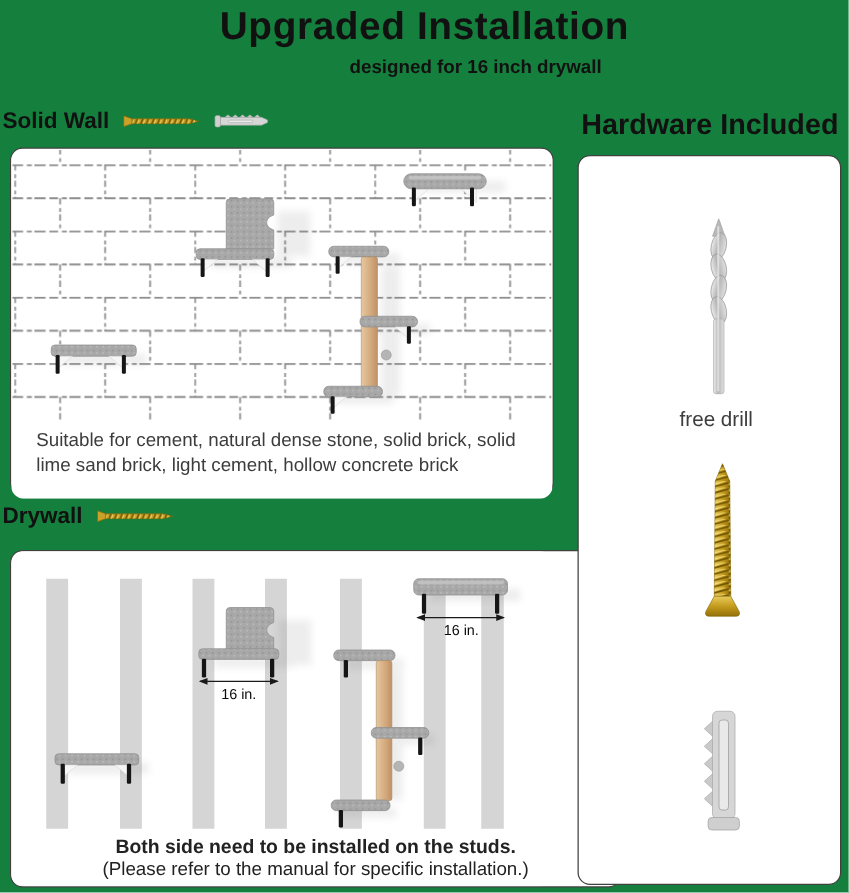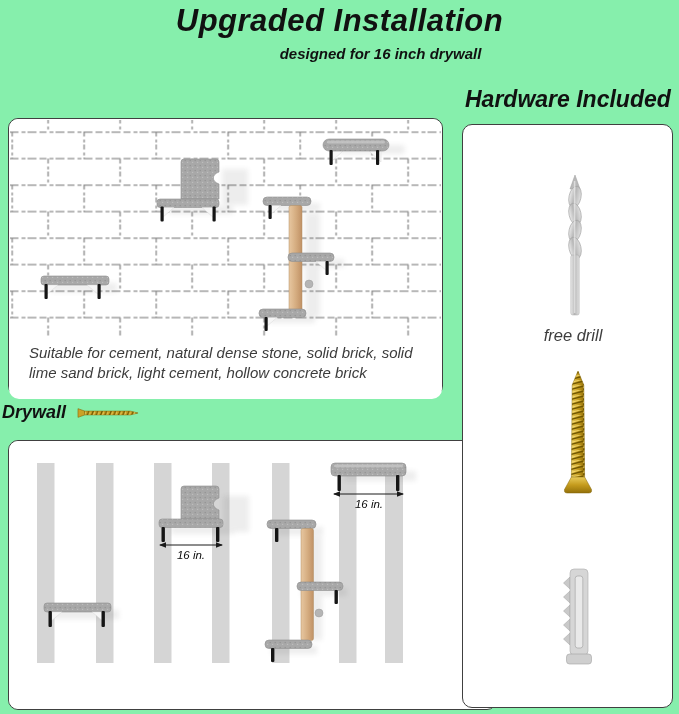--- a/index.html
+++ b/index.html
@@ -1,17 +1,17 @@
 <!DOCTYPE html>
 <html><head>
 <meta charset="utf-8">
 <style>
   html,body{margin:0;padding:0;background:#fff;}
-  .canvas{position:relative;width:679px;height:714px;background:#86efac;
-          font-family:"Liberation Sans",sans-serif;color:#111;overflow:hidden;font-style:italic;}
+  .canvas{position:relative;width:679px;height:714px;background:#15803d;
+          font-family:"Liberation Sans",sans-serif;color:#111;overflow:hidden;}
   .title{position:absolute;top:3px;left:0;width:100%;text-align:center;
          font-size:31px;font-weight:bold;letter-spacing:.5px;margin:0;}
   .subtitle{position:absolute;top:45px;left:0;width:100%;text-align:center;
             font-size:15px;font-weight:bold;padding-left:41px;}
   .sec-head{position:absolute;display:flex;align-items:center;gap:11px;}
   .sec-head h2{margin:0;font-size:18px;font-weight:bold;}
   .hw-head{position:absolute;left:465px;top:86px;margin:0;font-size:23px;font-weight:bold;}
   .panel{position:absolute;box-sizing:border-box;border:1px solid #404040;border-radius:10px;background:#fff;}
   .brick-panel{left:8px;top:118px;width:435px;height:278px;}
   .drywall-panel{left:8px;top:440px;width:489px;height:270px;}
@@ -76,20 +76,38 @@
         </clipPath>
       <clipPath id="clipDry">
           <rect x="0" y="0" width="433" height="268" rx="10"></rect>
         </clipPath>
     </defs>
   </svg>
 
   <h1 class="title">Upgraded Installation</h1>
   <div class="subtitle">designed for 16 inch drywall</div>
 
+  <div class="sec-head" style="left:2px;top:86px">
+    <h2>Solid Wall</h2>
+    <svg width="62" height="12" viewBox="0 0 64 12">
+      <polygon points="1,1.5 8,4 8,8 1,10.5" fill="#c9a227" stroke="#83660a" stroke-width="0.6"></polygon>
+      <path d="M8 4 H55 L63 6 L55 8 H8 Z" fill="#c9a227" stroke="#83660a" stroke-width="0.5"></path>
+      <path d="M8 4 H55 L63 6 L55 8 H8 Z" fill="url(#thrH)"></path>
+    </svg>
+    <svg width="45" height="12" viewBox="0 0 46 12">
+      <rect x="1" y="1.3" width="4.5" height="9.4" rx="1.5" fill="#cfcfcf" stroke="#a0a0a0" stroke-width="0.5"></rect>
+      <path d="M5.5 2.8 H39 L44 5 V7 L39 9.2 H5.5 Z" fill="#d6d6d6" stroke="#a6a6a6" stroke-width="0.5"></path>
+      <polygon points="9,2.9 11.6,0.7 14.2,2.9" fill="#c9c9c9" stroke="#a6a6a6" stroke-width="0.4"></polygon>
+      <polygon points="15,2.9 17.6,0.7 20.2,2.9" fill="#c9c9c9" stroke="#a6a6a6" stroke-width="0.4"></polygon>
+      <polygon points="21,2.9 23.6,0.7 26.2,2.9" fill="#c9c9c9" stroke="#a6a6a6" stroke-width="0.4"></polygon>
+      <polygon points="27,2.9 29.6,0.7 32.2,2.9" fill="#c9c9c9" stroke="#a6a6a6" stroke-width="0.4"></polygon>
+      <polygon points="33,2.9 35.6,0.7 38.2,2.9" fill="#c9c9c9" stroke="#a6a6a6" stroke-width="0.4"></polygon>
+      <rect x="12" y="5.1" width="20" height="2" rx="1" fill="#ececec" stroke="#999" stroke-width="0.4"></rect>
+    </svg>
+  </div>
 
   <div class="panel brick-panel">
     <svg width="433" height="280" viewBox="0 0 433 280">
       <g clip-path="url(#clipBrick)">
         <rect width="433" height="280" fill="#fff"></rect>
         <rect x="1" y="1" width="431" height="216" fill="url(#brickPat)"></rect>
         <g fill="#555" opacity="0.1" filter="url(#soft)">
           <rect x="330" y="26" width="66" height="9" rx="4"></rect>
           <rect x="213" y="50" width="26" height="36"></rect>
           <rect x="160" y="87" width="64" height="8"></rect>
@@ -216,20 +234,24 @@
 
         <g>
           <rect x="35" y="162" width="67" height="9" rx="3" fill="url(#speck)" stroke="#8f8f8f" stroke-width="0.6"></rect>
           <polygon points="41,171 53,171 41,181" fill="#f6f6f6" stroke="#d8d8d8" stroke-width="0.5"></polygon>
           <polygon points="95,171 83,171 95,181" fill="#f6f6f6" stroke="#d8d8d8" stroke-width="0.5"></polygon>
           <rect x="39.5" y="170" width="3.4" height="16" rx="1" fill="#151515"></rect>
           <rect x="92.5" y="170" width="3.4" height="16" rx="1" fill="#151515"></rect>
         </g>
       </g>
     </svg>
+    <div class="dry-note">
+      <div class="n1">Both side need to be installed on the studs.</div>
+      <div class="n2">(Please refer to the manual for specific installation.)</div>
+    </div>
   </div>
 
   <h2 class="hw-head">Hardware Included</h2>
   <div class="panel hw-panel">
     <svg width="209" height="582" viewBox="0 0 209 582">
 
       <g>
         <polygon points="112,50 107,64 117,64" fill="#b9b9b9" stroke="#9c9c9c" stroke-width="0.5"></polygon>
         <ellipse cx="112" cy="72" rx="6" ry="11" transform="rotate(12 112 72)" fill="url(#metal)" stroke="#9c9c9c" stroke-width="0.6"></ellipse>
         <ellipse cx="112" cy="89" rx="6" ry="11" transform="rotate(-12 112 89)" fill="url(#metal)" stroke="#9c9c9c" stroke-width="0.6"></ellipse>

